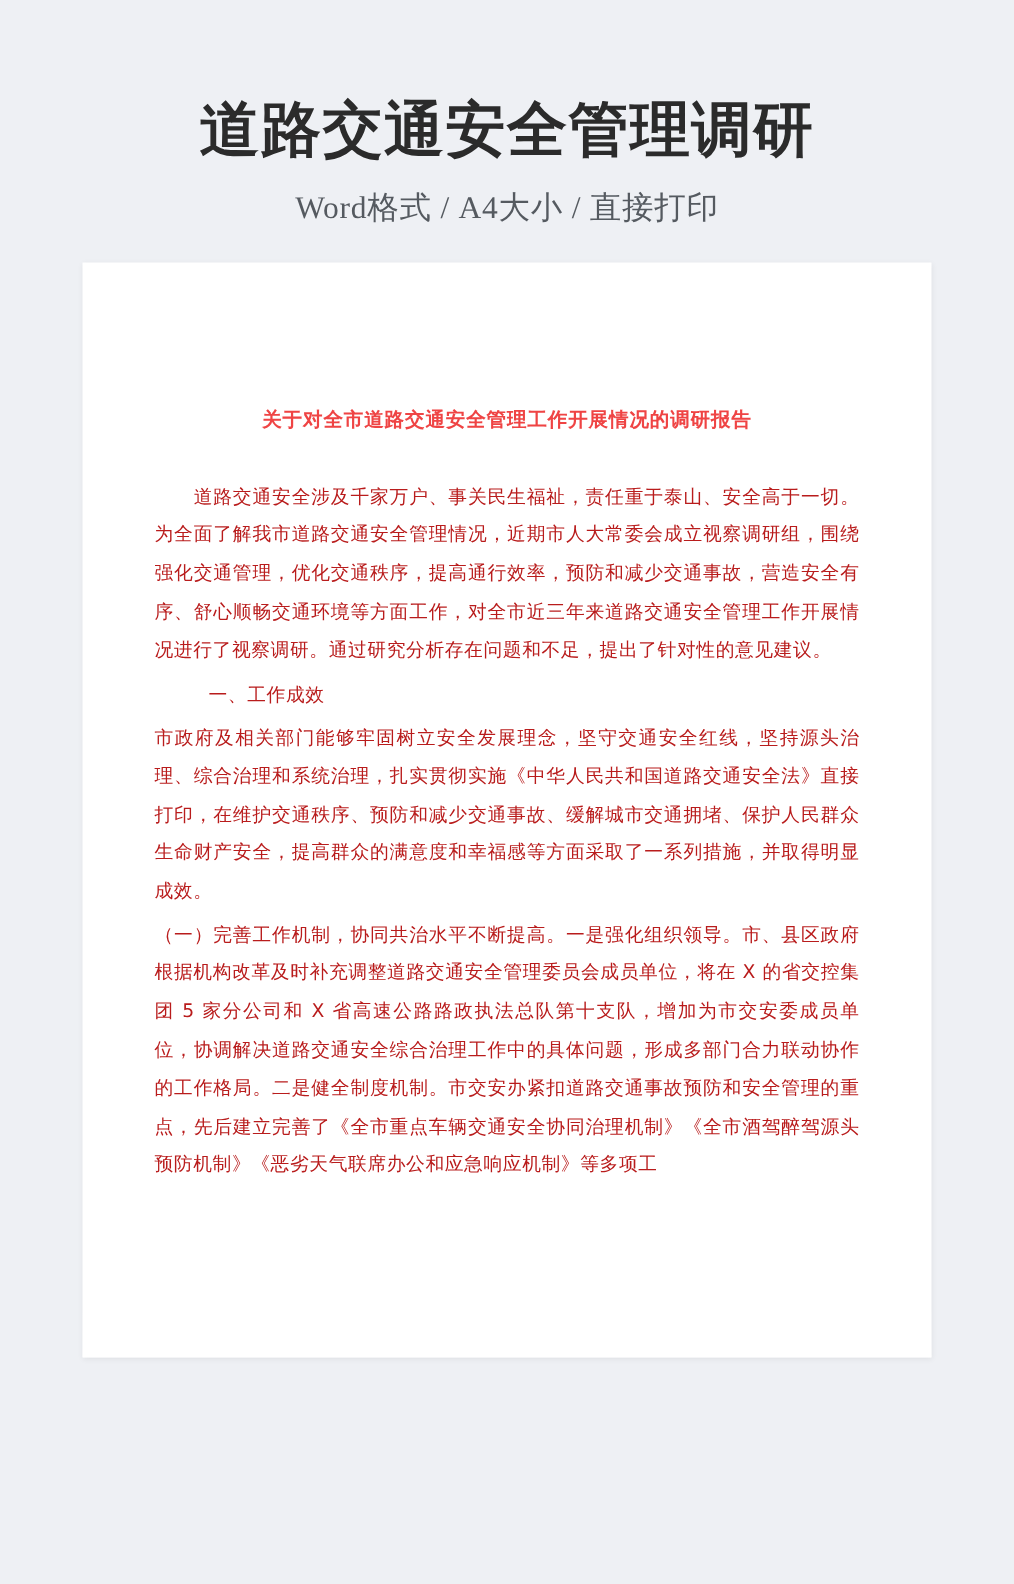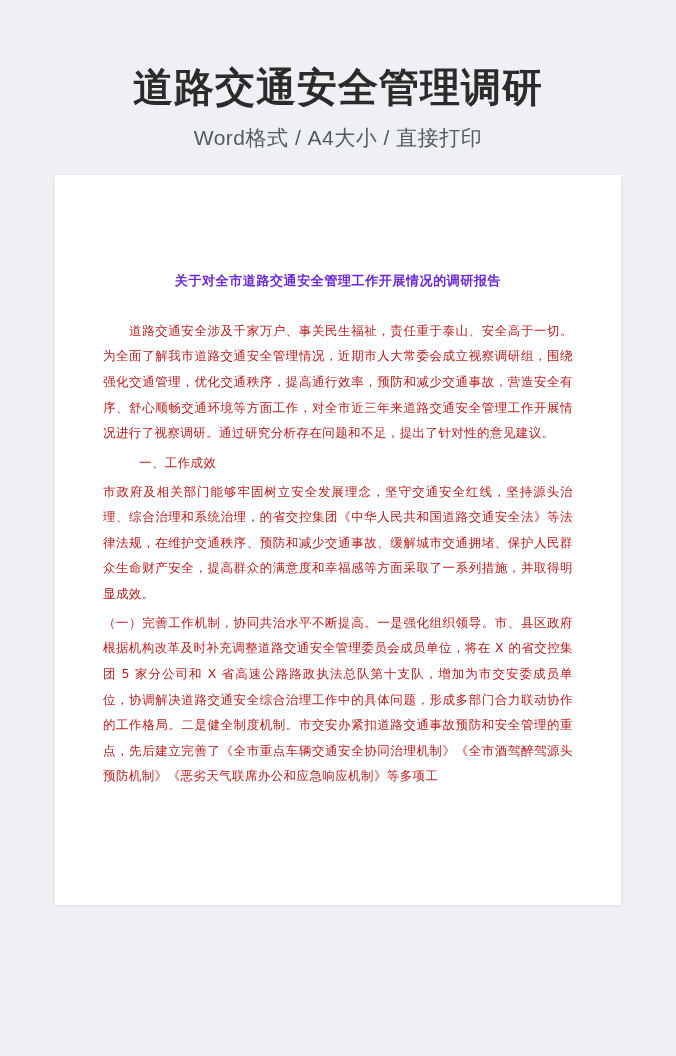--- a/index.html
+++ b/index.html
@@ -31,40 +31,40 @@
     letter-spacing: 1px;
     line-height: 1.25;
     font-family: "DejaVu Sans", "Liberation Sans", sans-serif;
   }
   .header-subtitle {
     margin-top: 12px;
     font-size: 21px;
     color: #555a60;
     font-weight: normal;
     letter-spacing: 0.5px;
-    font-family: Liberation Sans, sans-serif;
+    font-family: Liberation Serif, serif;
   }
   .doc-sheet {
     position: absolute;
     left: 55px;
     top: 175px;
     width: 566px;
     height: 730px;
     background: #ffffff;
     box-shadow: 0 1px 4px rgba(0,0,0,0.07);
     overflow: hidden;
   }
   .doc-inner {
     padding: 96px 48px 0 48px;
   }
   .doc-title {
     text-align: center;
     font-size: 13px;
     font-weight: bold;
-    color: #6d28d9;
+    color: #ef4444;
     letter-spacing: 0.6px;
     line-height: 1.6;
     font-family: "DejaVu Sans", "Liberation Sans", sans-serif;
   }
   .doc-body {
     margin-top: 26px;
   }
   .para {
     font-size: 12.5px;
     color: #b91c1c;
@@ -100,20 +100,20 @@
     <div class="header-title">道路交通安全管理调研</div>
     <div class="header-subtitle">Word格式 / A4大小 / 直接打印</div>
   </div>
 
   <div class="doc-sheet">
     <div class="doc-inner">
       <div class="doc-title">关于对全市道路交通安全管理工作开展情况的调研报告</div>
       <div class="doc-body">
         <p class="para indent">　　道路交通安全涉及千家万户、事关民生福祉，责任重于泰山、安全高于一切。为全面了解我市道路交通安全管理情况，近期市人大常委会成立视察调研组，围绕强化交通管理，优化交通秩序，提高通行效率，预防和减少交通事故，营造安全有序、舒心顺畅交通环境等方面工作，对全市近三年来道路交通安全管理工作开展情况进行了视察调研。通过研究分析存在问题和不足，提出了针对性的意见建议。</p>
         <p class="para section">一、工作成效</p>
-        <p class="para">市政府及相关部门能够牢固树立安全发展理念，坚守交通安全红线，坚持源头治理、综合治理和系统治理，的省交控集团《中华人民共和国道路交通安全法》等法律法规，在维护交通秩序、预防和减少交通事故、缓解城市交通拥堵、保护人民群众生命财产安全，提高群众的满意度和幸福感等方面采取了一系列措施，并取得明显成效。</p>
+        <p class="para">市政府及相关部门能够牢固树立安全发展理念，坚守交通安全红线，坚持源头治理、综合治理和系统治理，扎实贯彻实施《中华人民共和国道路交通安全法》直接打印，在维护交通秩序、预防和减少交通事故、缓解城市交通拥堵、保护人民群众生命财产安全，提高群众的满意度和幸福感等方面采取了一系列措施，并取得明显成效。</p>
         <p class="para">（一）完善工作机制，协同共治水平不断提高。一是强化组织领导。市、县区政府根据机构改革及时补充调整道路交通安全管理委员会成员单位，将在 X 的省交控集团 5 家分公司和 X 省高速公路路政执法总队第十支队，增加为市交安委成员单位，协调解决道路交通安全综合治理工作中的具体问题，形成多部门合力联动协作的工作格局。二是健全制度机制。市交安办紧扣道路交通事故预防和安全管理的重点，先后建立完善了《全市重点车辆交通安全协同治理机制》《全市酒驾醉驾源头预防机制》《恶劣天气联席办公和应急响应机制》等多项工</p>
       </div>
     </div>
     <div class="fade"></div>
   </div>
 
 </div>
 
 </body></html>

